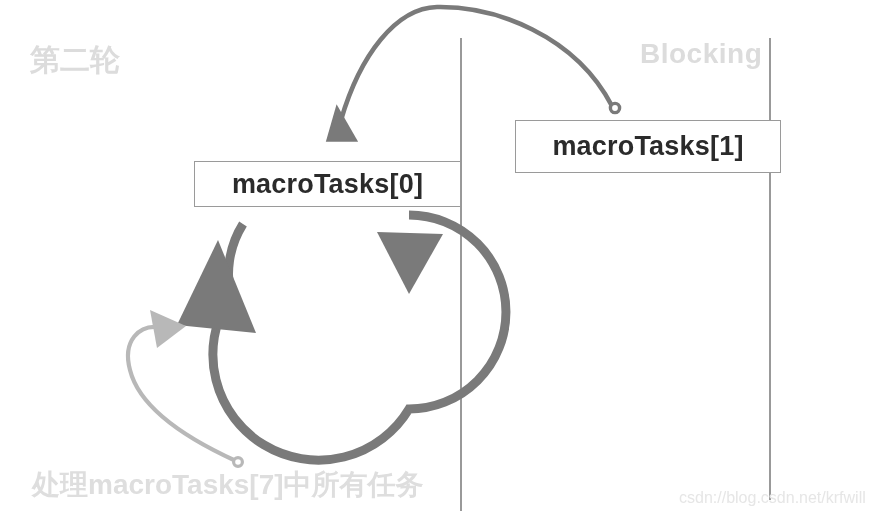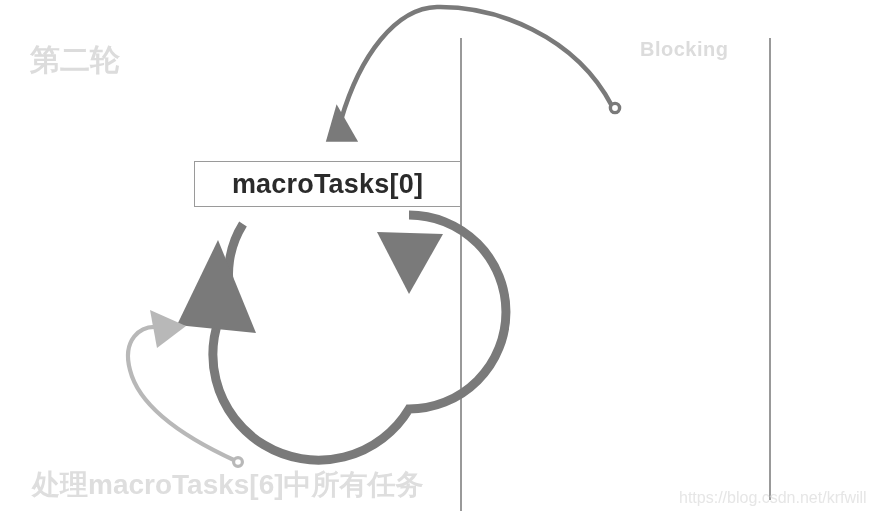--- a/index.html
+++ b/index.html
@@ -34,21 +34,21 @@
     user-select: none;
   }
   #lane-label-round {
     left: 30px;
     top: 40px;
     font-size: 30px;
   }
   #lane-label-blocking {
     left: 640px;
     top: 38px;
-    font-size: 20px;
+    font-size: 28px;
     letter-spacing: 0.5px;
   }
   #note-process-tasks {
     left: 32px;
     top: 466px;
     font-size: 28px;
     color: #dedede;
   }
 
   .task-box {
@@ -128,18 +128,19 @@
       <circle cx="238" cy="462" r="4.4" fill="#ffffff" stroke="#b8b8b8" stroke-width="3.2"></circle>
     </g>
   </svg>
 
   <div class="label-faint" id="lane-label-round">第二轮</div>
 
   <div class="label-faint" id="lane-label-blocking">Blocking</div>
 
   <div class="task-box" id="box-macrotasks-0">macroTasks[0]</div>
 
+  <div class="task-box" id="box-macrotasks-1">macroTasks[1]</div>
 
-  <div class="label-faint" id="note-process-tasks">处理macroTasks[6]中所有任务</div>
+  <div class="label-faint" id="note-process-tasks">处理macroTasks[7]中所有任务</div>
 
-  <div id="watermark">https://blog.csdn.net/krfwill</div>
+  <div id="watermark">csdn://blog.csdn.net/krfwill</div>
 
 </div>
 
 </body></html>

